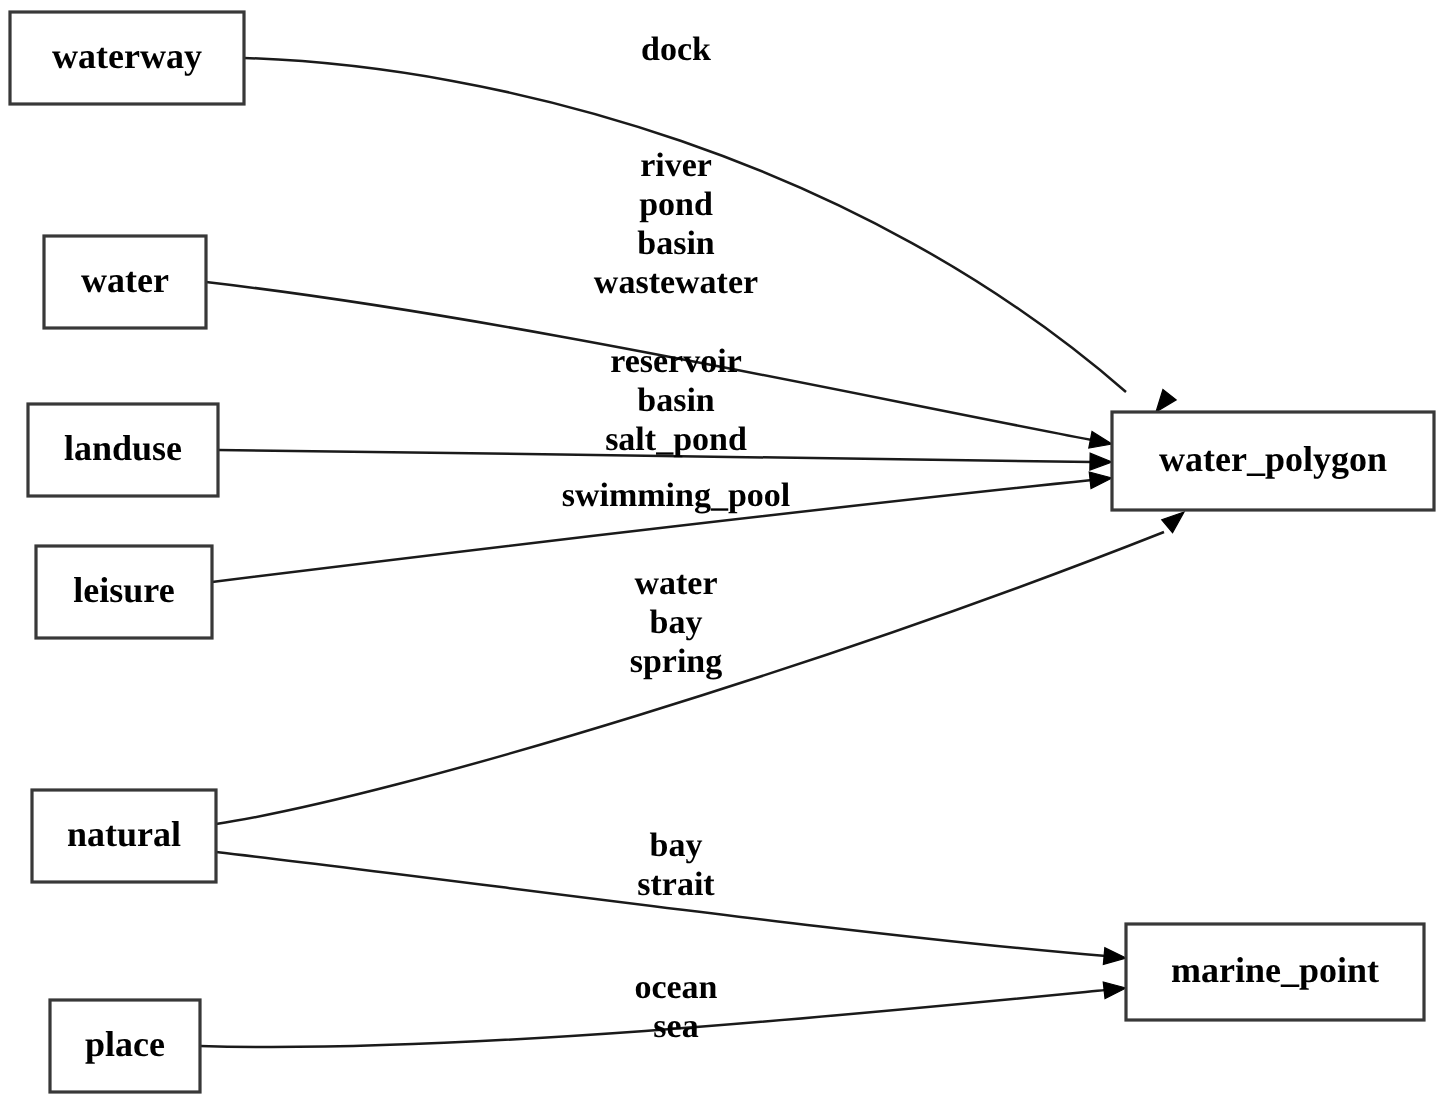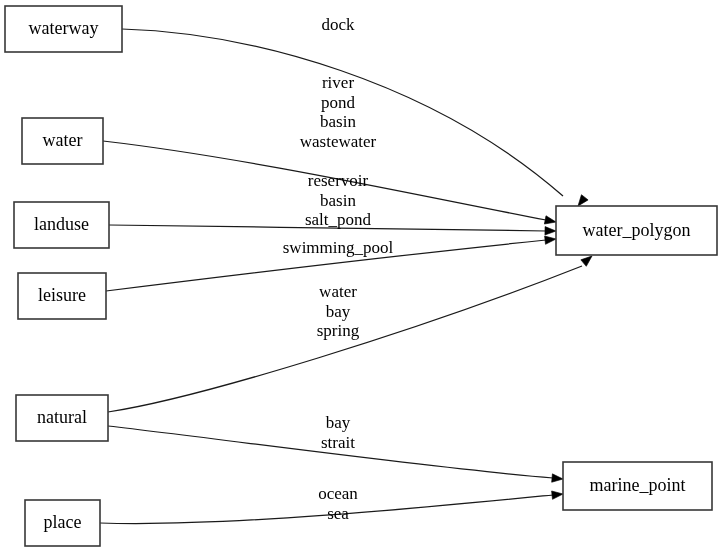--- a/index.html
+++ b/index.html
@@ -7,20 +7,21 @@
     padding: 0;
     background: #ffffff;
   }
   #graph-root {
     position: relative;
     width: 723px;
     height: 553px;
     background: #ffffff;
     font-family: "Liberation Serif", "DejaVu Serif", serif;
     overflow: hidden;
+    font-weight: bold;
   }
   svg#graph-canvas {
     position: absolute;
     left: 0;
     top: 0;
     width: 723px;
     height: 553px;
     display: block;
   }
   .node-box {

